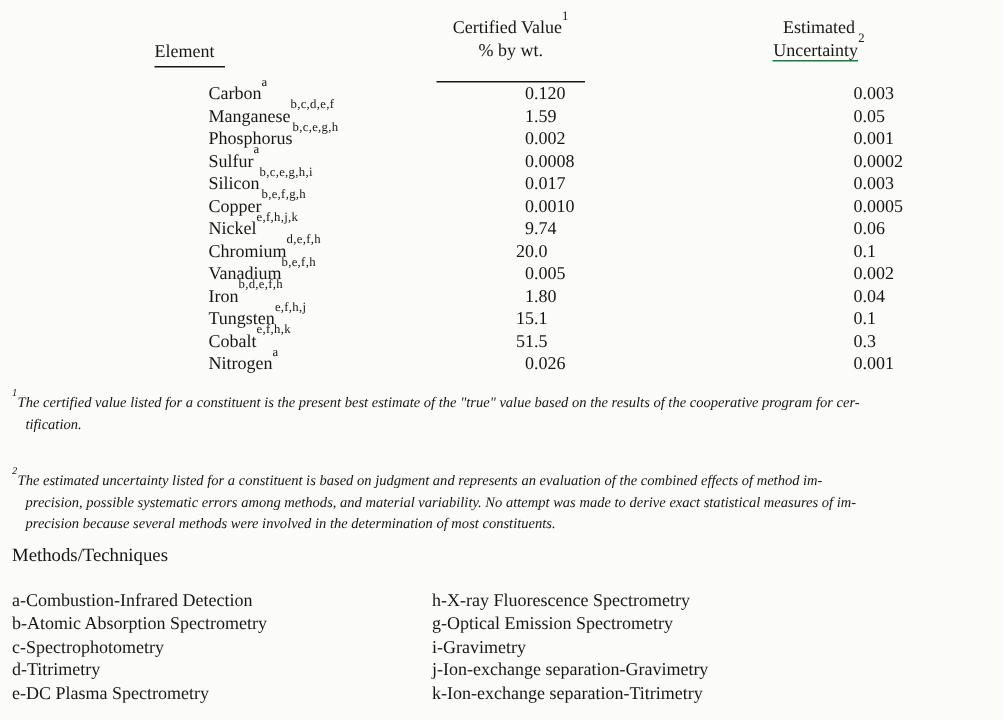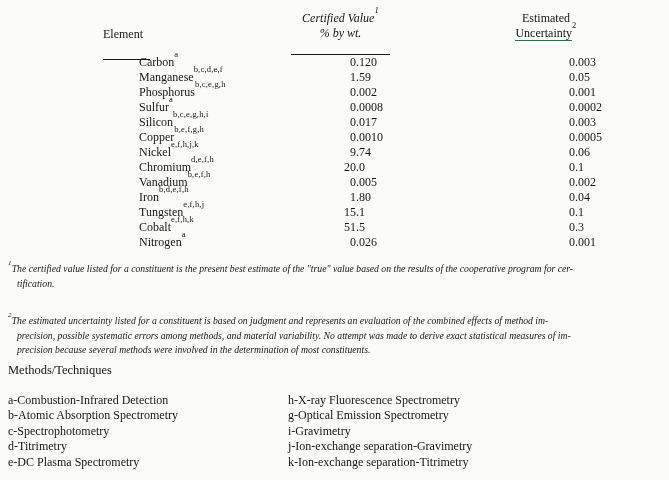--- a/index.html
+++ b/index.html
@@ -14,25 +14,25 @@
   }
 
   
   .hdr-element {
     position: absolute; left: 103px; top: 27px;
     font-size: 12px; line-height: 15px;
   }
   .hdr-element .u {
     display: inline-block;
     border-bottom: 1px solid #161616;
-    padding-right: 7px; padding-bottom: 17px;
+    padding-right: 7px; padding-bottom: 2px;
   }
   .hdr-certified {
     position: absolute; left: 291px; top: 11px; width: 99px;
-    font-size: 12px; line-height: 15px; text-align: center; font-style: italic;
+    font-size: 12px; line-height: 15px; text-align: center;
   }
   .hdr-certified .line2 {
     border-bottom: 1px solid #161616; padding-bottom: 13px;
   }
   .hdr-estimated {
     position: absolute; left: 501px; top: 11px; width: 90px;
     font-size: 12px; line-height: 15px; text-align: center;
   }
   .hdr-estimated .u { border-bottom: 1px solid #15803d; padding-bottom: 0px; }
 

